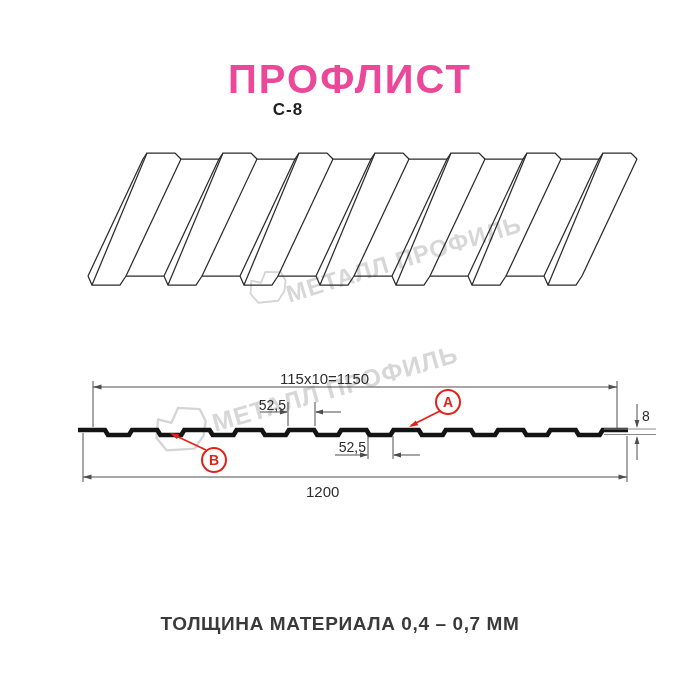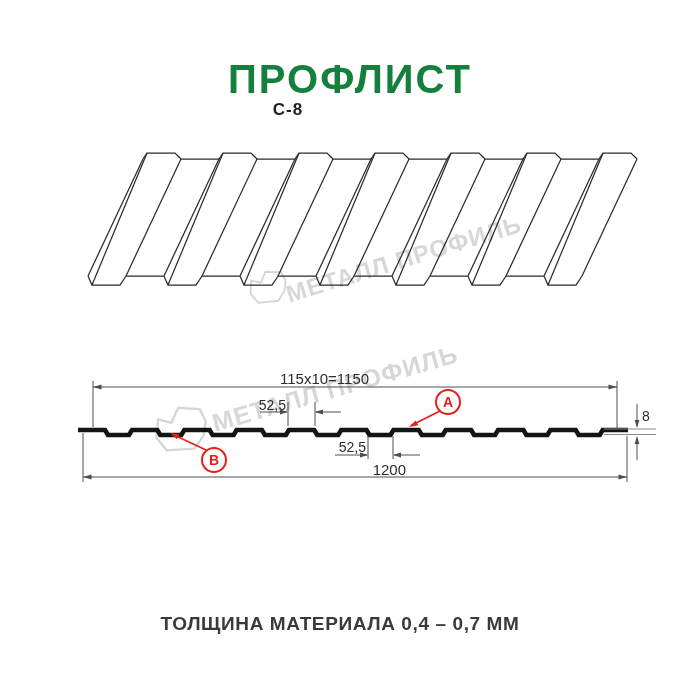--- a/index.html
+++ b/index.html
@@ -1,35 +1,35 @@
 <!DOCTYPE html>
 <html><head>
 <meta charset="utf-8">
 <style>
   html,body{margin:0;padding:0;background:#fff;}
   .page{position:relative;width:700px;height:700px;background:#ffffff;overflow:hidden;
         font-family:"Liberation Sans",sans-serif;color:#1a1a1a;}
   .title{position:absolute;left:0;top:57px;width:700px;text-align:center;
-         font-size:40px;font-weight:800;letter-spacing:2px;color:#15803d;}
+         font-size:40px;font-weight:800;letter-spacing:2px;color:#ec4899;}
   .subtitle{position:absolute;left:0;top:100px;width:576px;text-align:center;
             font-size:17px;font-weight:700;letter-spacing:1px;color:#222;}
   .footer{position:absolute;left:0;top:613px;width:680px;text-align:center;
           font-size:19px;font-weight:700;letter-spacing:.6px;color:#3a3a3a;}
   svg.layer{position:absolute;left:0;top:0;}
   
   .wm-text{position:absolute;font-weight:800;color:#d7d7d7;letter-spacing:1px;white-space:nowrap;}
   .wm1-text{left:287px;top:281px;font-size:24px;transform:rotate(-17deg);transform-origin:0 50%;}
   .wm2-text{left:213px;top:409px;font-size:25px;transform:rotate(-16deg);transform-origin:0 50%;}
   .wm-house{position:absolute;}
   .wm1-house{left:245px;top:266px;transform:rotate(-10deg);}
   .wm2-house{left:149px;top:402px;transform:rotate(-8deg);}
   
   .dim{position:absolute;font-size:14px;color:#2d2d2d;}
   .dim-1150{left:280px;top:370px;width:150px;font-size:15px;}
-  .dim-1200{left:306px;top:461px;width:100px;text-align:right;font-size:15px;}
+  .dim-1200{left:306px;top:483px;width:100px;text-align:left;font-size:15px;}
   .dim-52t{left:236px;top:397px;width:50px;text-align:right;}
   .dim-52b{left:316px;top:439px;width:50px;text-align:right;}
   .dim-8{left:642px;top:408px;}
   
   .marker{position:absolute;width:26px;height:26px;box-sizing:border-box;border:2px solid #e32119;
           border-radius:50%;text-align:center;line-height:22px;font-size:14px;font-weight:700;
           color:#e32119;background:transparent;}
   .marker-a{left:435px;top:389px;}
   .marker-b{left:201px;top:447px;}
 </style>

